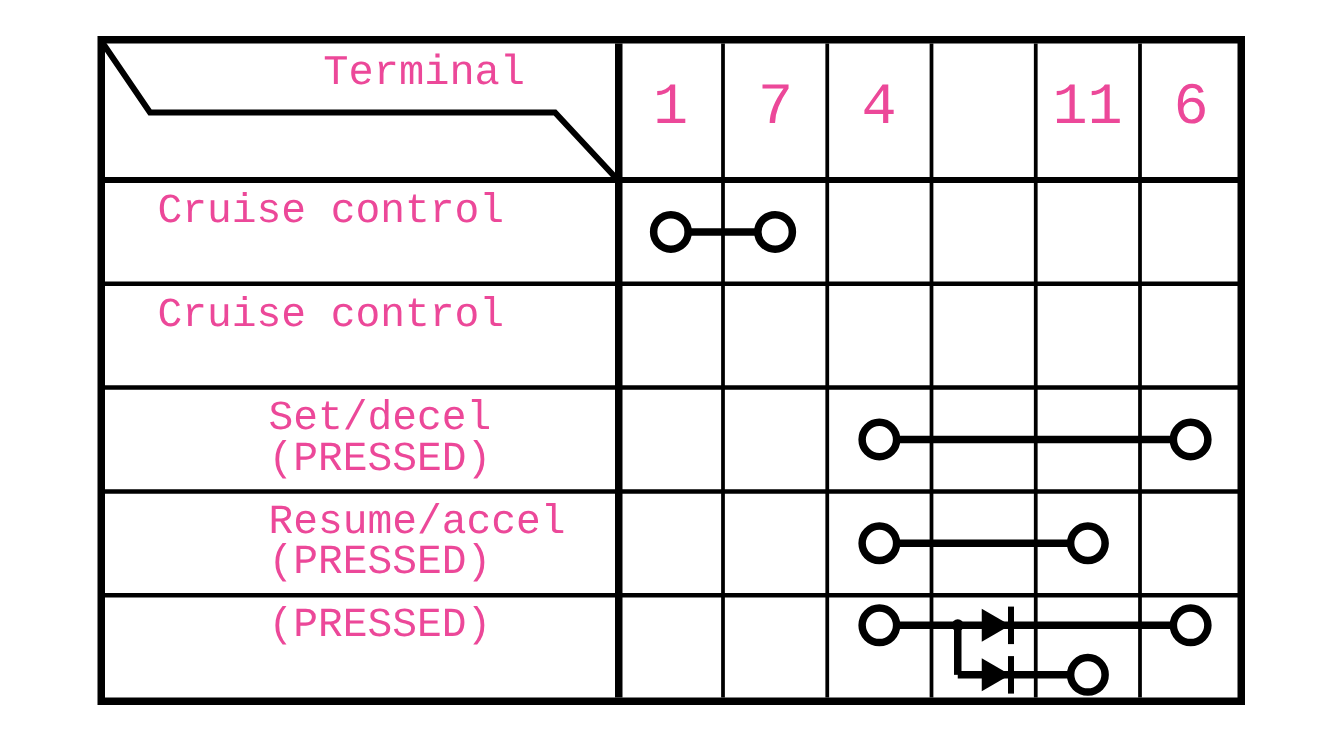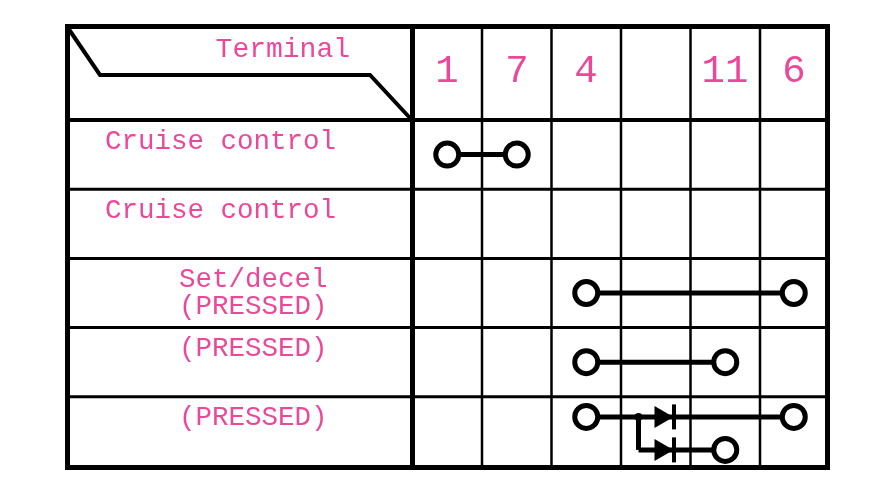--- a/index.html
+++ b/index.html
@@ -78,20 +78,21 @@
       <div>Cruise control</div>
     </div>
     <div class="row-label r1 indent-1">
       <div>Cruise control</div>
     </div>
     <div class="row-label r2 indent-2">
       <div>Set/decel</div>
       <div>(PRESSED)</div>
     </div>
     <div class="row-label r3 indent-2">
+      <div>Resume/accel</div>
       <div>(PRESSED)</div>
     </div>
     <div class="row-label r4 indent-2">
       <div>(PRESSED)</div>
     </div>
   </div>
 
 </div>
 
 </body></html>

